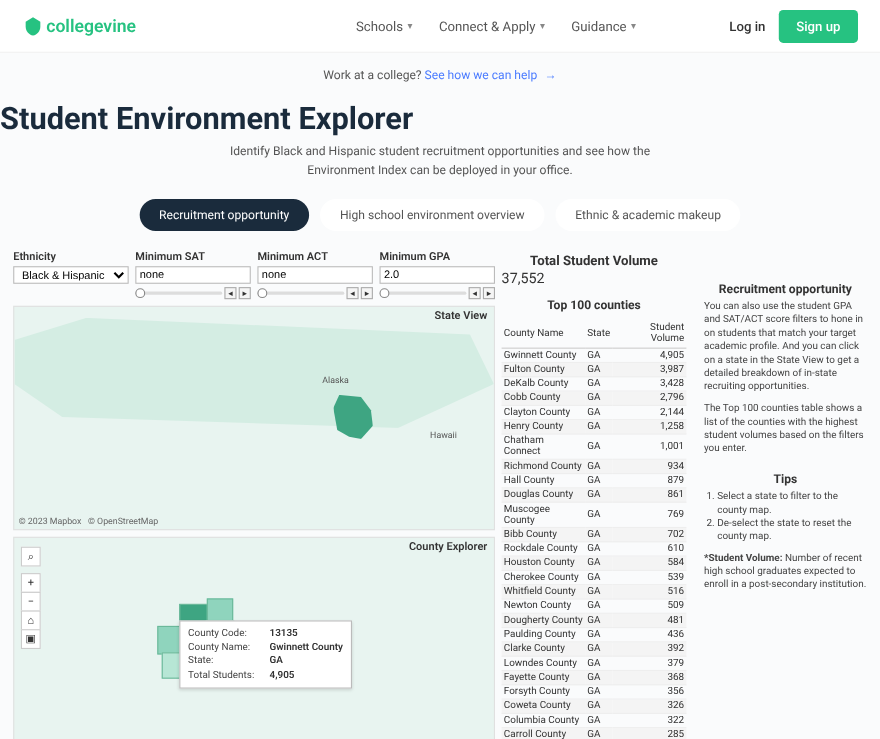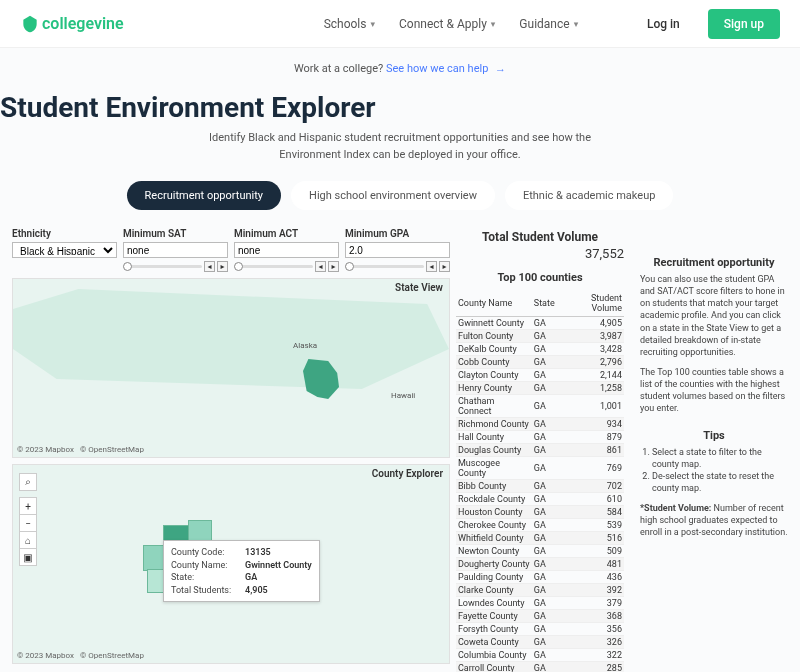--- a/index.html
+++ b/index.html
@@ -3,21 +3,21 @@
 <meta charset="utf-8">
 <style>
   * { margin: 0; padding: 0; box-sizing: border-box; }
   body { font-family: -apple-system, BlinkMacSystemFont, "Segoe UI", Roboto, Arial, sans-serif; background: #fafbfc; font-size: 11px; color: #333; }
   .header { background: #fff; height: 48px; display: flex; align-items: center; padding: 0 20px; border-bottom: 1px solid #f0f0f0; }
   .logo { color: #26c281; font-weight: 600; font-size: 16px; display: flex; align-items: center; gap: 2px; }
   .logo svg { width: 20px; height: 20px; }
   .nav { display: flex; gap: 24px; margin-left: 200px; }
   .nav-item { color: #555; font-size: 12px; display: flex; align-items: center; gap: 4px; cursor: pointer; }
   .chev { font-size: 9px; color: #888; }
-  .auth { margin-left: auto; display: flex; align-items: center; gap: 28px; }
+  .auth { margin-left: auto; display: flex; align-items: center; gap: 12px; }
   .login { font-size: 12px; color: #333; font-weight: 500; cursor: pointer; }
   .signup { background: #26c281; color: #fff; padding: 8px 16px; border-radius: 4px; font-size: 12px; font-weight: 500; cursor: pointer; }
 
   .promo { text-align: center; padding: 14px 0 4px; font-size: 11px; color: #555; }
   .promo a { color: #4a7bff; text-decoration: none; }
   .arrow-r { color: #4a7bff; margin-left: 4px; }
 
   .title { text-align: left; font-size: 28px; font-weight: 700; color: #1a2b3c; padding: 12px 0 6px; }
   .subtitle { text-align: center; font-size: 11px; color: #555; line-height: 1.5; max-width: 420px; margin: 0 auto; }
 
@@ -32,37 +32,37 @@
 
   .filters { display: flex; gap: 6px; margin-bottom: 4px; }
   .filter { flex: 1; }
   .filter label { font-size: 10px; font-weight: 600; display: block; margin-bottom: 3px; }
   .filter select, .filter input { width: 100%; font-size: 10px; padding: 2px 3px; border: 1px solid #bbb; background: #fff; height: 16px; }
   .slider-row { display: flex; align-items: center; margin-top: 3px; gap: 2px; }
   .slider-track { flex: 1; height: 3px; background: #ddd; position: relative; border-radius: 2px; }
   .slider-thumb { position: absolute; left: 0; top: -3px; width: 9px; height: 9px; border-radius: 50%; background: #fff; border: 1px solid #888; }
   .slider-btn { width: 11px; height: 11px; border: 1px solid #aaa; font-size: 8px; display: flex; align-items: center; justify-content: center; cursor: pointer; background: #f5f5f5; }
 
-  .map-panel { background: #e8f4f0; border: 1px solid #e0e0e0; position: relative; margin-top: 6px; height: 180px; overflow: hidden; }
+  .map-panel { background: #e8f4f0; border: 1px solid #e0e0e0; position: relative; margin-top: 6px; height: 204px; overflow: hidden; }
   .map-label { position: absolute; top: 3px; right: 6px; font-size: 10px; font-weight: 600; color: #333; }
   .map-attrib { position: absolute; bottom: 3px; left: 4px; font-size: 8px; color: #666; }
   .map-attrib span { margin-right: 6px; }
   .inset { position: absolute; font-size: 8px; color: #555; }
   .map2 { height: 200px; }
   .map-controls { position: absolute; left: 6px; top: 8px; display: flex; flex-direction: column; gap: 0; }
   .map-btn { width: 18px; height: 18px; background: #fff; border: 1px solid #ccc; font-size: 10px; display: flex; align-items: center; justify-content: center; cursor: pointer; margin-bottom: -1px; }
   .map-btn.sep { margin-bottom: 6px; }
 
   .tooltip { position: absolute; background: #fff; border: 1px solid #bbb; padding: 5px 7px; font-size: 9px; line-height: 1.4; left: 150px; top: 75px; box-shadow: 0 1px 3px rgba(0,0,0,.15); }
   .tooltip .row { display: flex; }
   .tooltip .lbl { width: 74px; color: #444; }
   .tooltip .val { font-weight: 600; }
 
   .tot-title { text-align: center; font-size: 12px; font-weight: 700; margin-top: 2px; }
-  .tot-val { text-align: right; font-size: 13px; margin: 2px 0 10px; }
+  .tot-val { text-align: left; font-size: 13px; margin: 2px 0 10px; }
   .counties-title { text-align: center; font-size: 11px; font-weight: 700; margin-bottom: 6px; }
   table.counties { width: 100%; border-collapse: collapse; font-size: 9px; }
   table.counties th { text-align: left; font-weight: 400; border-bottom: 1px solid #ccc; padding: 3px 2px 3px; font-size: 9px; color: #333;}
   table.counties th:last-child { text-align: right; }
   table.counties td { padding: 1px 2px; border-bottom: 1px solid #eee; }
   table.counties td:last-child { text-align: right; }
   table.counties tr:nth-child(even) td { background: #f4f4f4; }
 
   .info-title { text-align: center; font-size: 11px; font-weight: 700; margin-bottom: 4px; margin-top: 28px;}
   .info-p { font-size: 9px; color: #444; line-height: 1.35; margin-bottom: 8px; }

